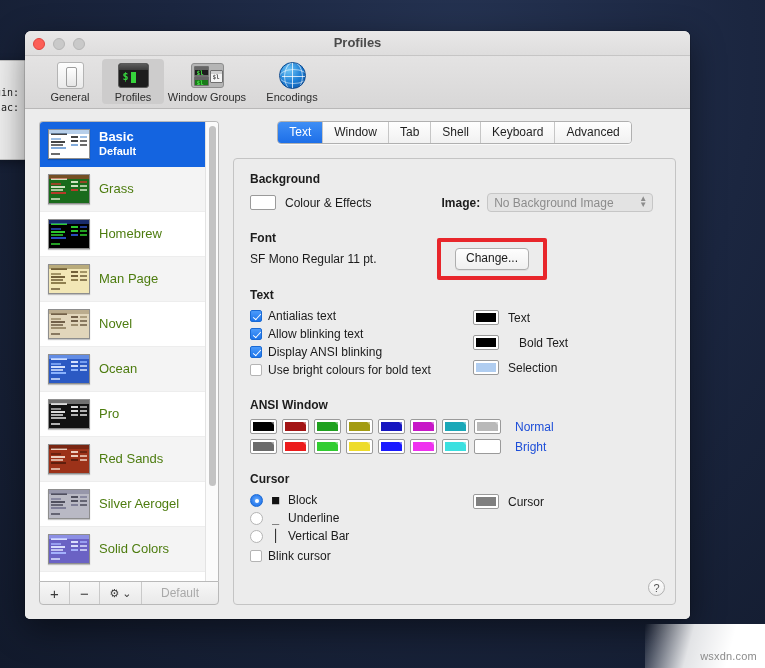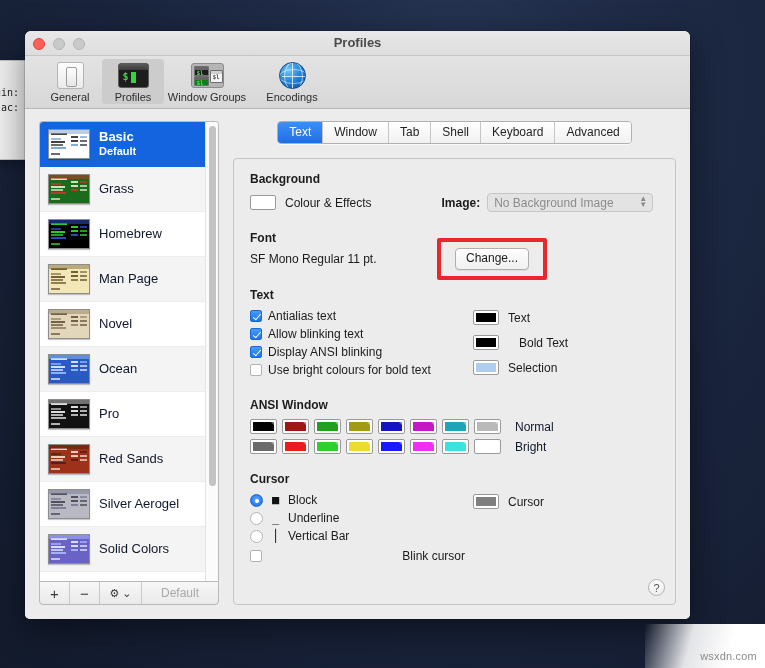--- a/index.html
+++ b/index.html
@@ -237,21 +237,21 @@
   .prof-thumb {
     width: 42px; height: 30px;
     border: 1px solid #8e8e8e;
     flex: 0 0 auto;
     position: relative;
     overflow: hidden;
     box-shadow: 0 1px 1px rgba(0,0,0,.22);
   }
   .prof-thumb .bar { position: absolute; height: 2px; }
   .prof-names { display: flex; flex-direction: column; justify-content: center; line-height: 1.15; }
-  .prof-name { font-size: 13px; color: #0f172a; }
+  .prof-name { font-size: 13px; color: #4d7c0f; }
   .prof-sub  { font-size: 11px; color: #1b1b1b; font-weight: bold; }
   .prof-row.selected .prof-name { color: #fff; font-weight: bold; }
   .prof-row.selected .prof-sub  { color: #fff; font-weight: bold; }
 
   .scroll-track {
     width: 13px;
     background: #fbfbfb;
     border-left: 1px solid #e3e3e3;
     position: relative;
     flex: 0 0 auto;
@@ -427,21 +427,21 @@
   .sw > span {
     display: block; width: 100%; height: 100%;
     position: relative;
   }
   .sw > span::after {
     content: ''; position: absolute; right: 0; top: 0;
     border-width: 0 3px 3px 0;
     border-style: solid;
     border-color: transparent rgba(255,255,255,.45) transparent transparent;
   }
-  .ansi-label { font-size: 12px; color: #0f172a; margin-left: 9px; }
+  .ansi-label { font-size: 12px; color: #1d4ed8; margin-left: 9px; }
 
   .help {
     position: absolute; right: 10px; bottom: 8px;
     width: 17px; height: 17px; border-radius: 50%;
     border: 1px solid #b1b1b1;
     background: linear-gradient(#fdfdfd, #ededed);
     display: flex; align-items: center; justify-content: center;
     font-size: 11px; color: #555;
   }
 
@@ -883,21 +883,21 @@
               <div class="checkrow" style="gap: 7px;">
                 <span class="radio"></span>
                 <span class="glyph-block">_</span>
                 <span class="lbl">Underline</span>
               </div>
               <div class="checkrow" style="gap: 7px;">
                 <span class="radio"></span>
                 <span class="glyph-block">│</span>
                 <span class="lbl">Vertical Bar</span>
               </div>
-              <div class="checkrow" style="margin-top: 6px; justify-content: space-between;">
+              <div class="checkrow" style="margin-top: 6px;">
                 <span class="cb"></span>
                 <span class="lbl">Blink cursor</span>
               </div>
             </div>
           <div style="margin-left:8px;margin-top:1px;">
             <div class="row" style="gap:9px;">
               <div class="well">
                   <span id="cursor-swatch" style="background: rgb(127, 127, 127);"></span>
                 </div>
               <div class="lbl">Cursor</div>

